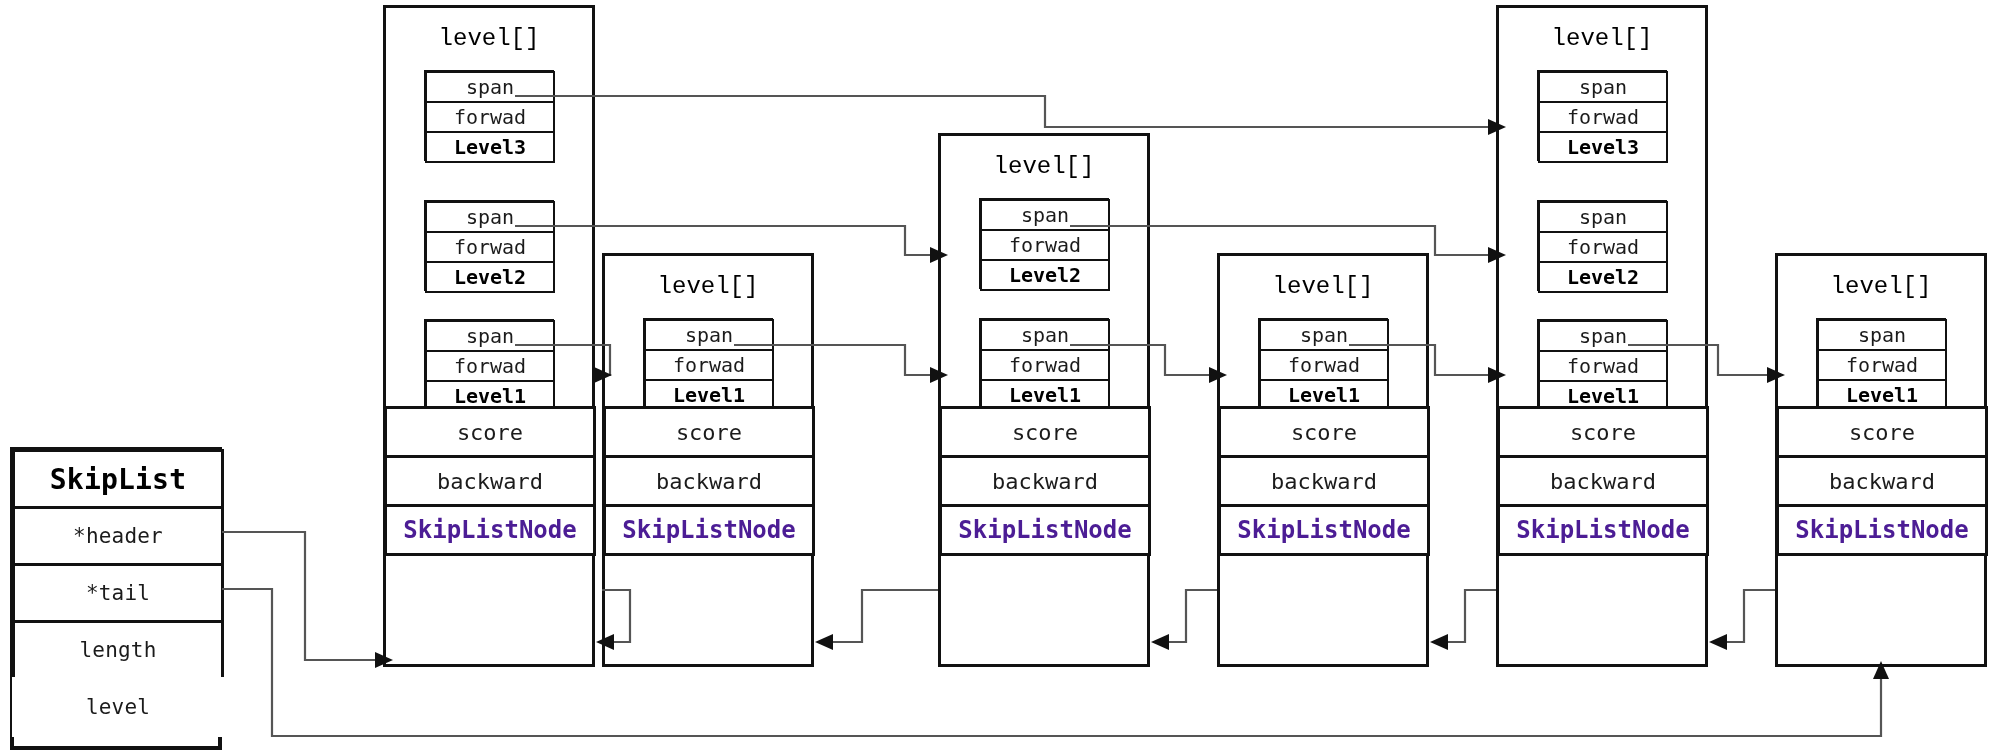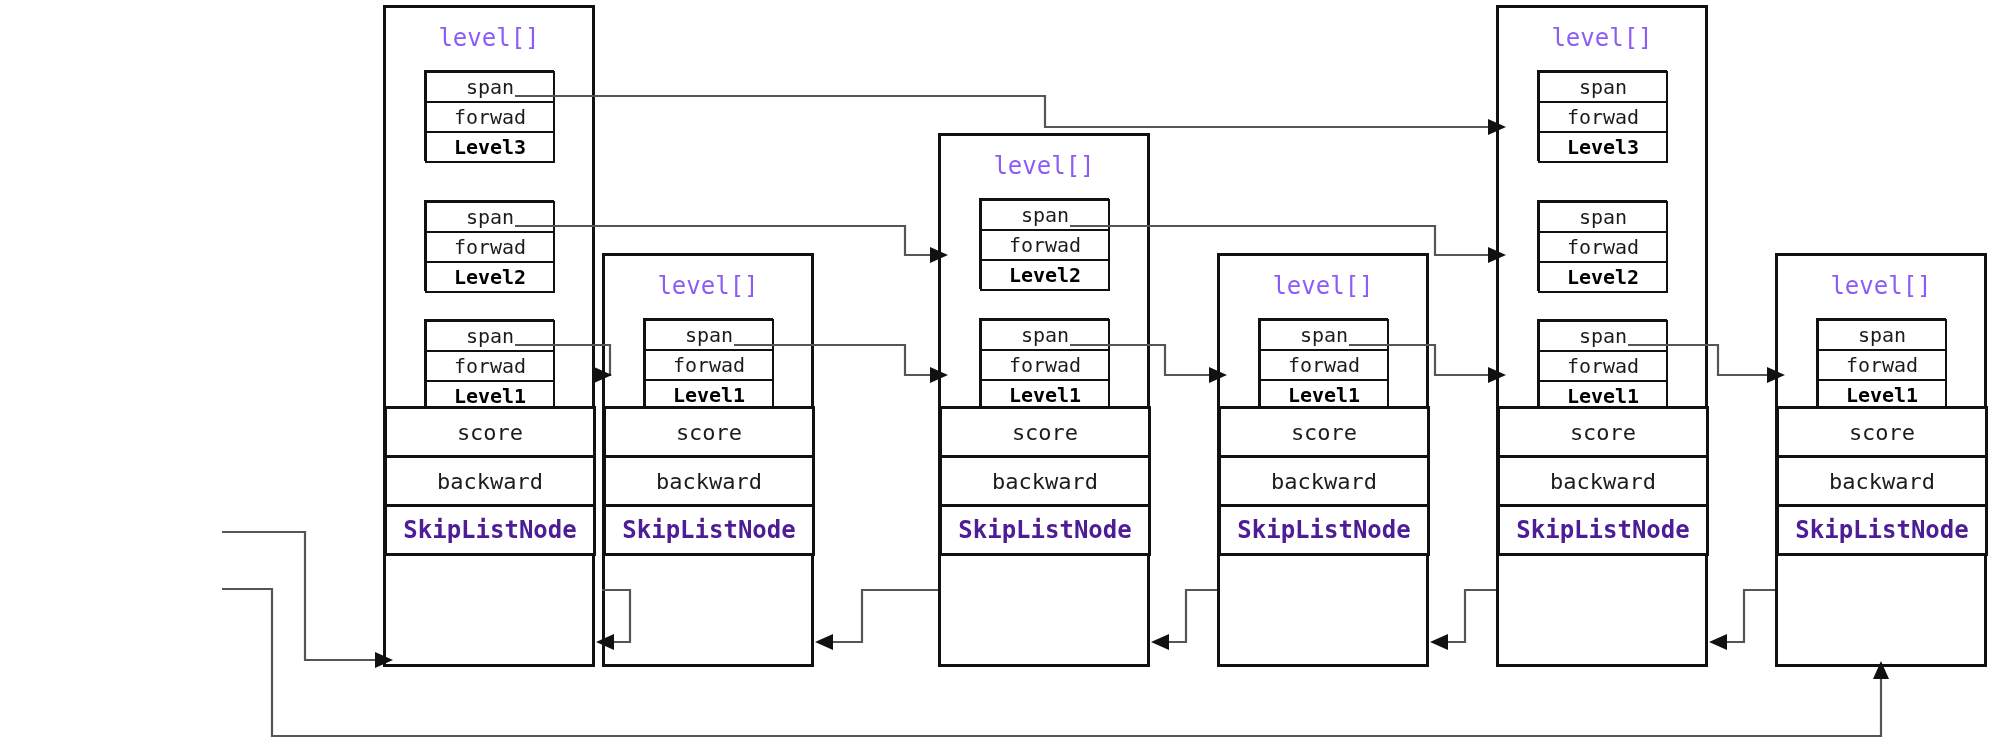--- a/index.html
+++ b/index.html
@@ -6,21 +6,21 @@
   body{width:2002px;height:756px;overflow:hidden;
        font-family:"DejaVu Sans Mono","Liberation Mono",monospace;}
   #stage{position:relative;width:2002px;height:756px;background:#fff;}
 
   
   .box{position:absolute;box-sizing:border-box;background:#fff;border:3px solid #111;}
   .cell{position:absolute;box-sizing:border-box;background:#fff;border:2px solid #111;
         display:flex;align-items:center;justify-content:center;
         font-size:21px;color:#1b1b1b;letter-spacing:.2px;white-space:nowrap;}
   .cap{position:absolute;box-sizing:border-box;display:flex;align-items:center;
-       justify-content:center;font-size:24px;color:#8b5cf6;white-space:nowrap;}
+       justify-content:center;font-size:24px;color:#000000;white-space:nowrap;font-family:Liberation Mono, monospace;}
 
   
   .sl-title{font-size:28px;font-weight:bold;color:#000;}
 
   
   .node{position:absolute;box-sizing:border-box;background:#fff;border:3px solid #111;}
   .levelarr{position:absolute;box-sizing:border-box;border:3px solid #111;background:#fff;}
   .lv-row{position:absolute;box-sizing:border-box;border:2px solid #111;background:#fff;
           display:flex;align-items:center;justify-content:center;
           font-size:20px;color:#1b1b1b;white-space:nowrap;}
@@ -32,20 +32,27 @@
 
   svg.wires{position:absolute;left:0;top:0;width:2002px;height:756px;pointer-events:none;}
   svg.wires path{fill:none;stroke:#555;stroke-width:2.2;}
   svg.wires polygon{fill:#111;}
 </style>
 </head>
 <body>
 
 <div id="stage">
 
+  <div class="box" style="left:10px;top:447px;width:212px;height:303px;border-width:4px;">
+    <div class="cell sl-title" style="left:-2px;top:-2px;width:212px;height:60px;border-width:3px;">SkipList</div>
+    <div class="cell" style="left:-2px;top:55px;width:212px;height:60px;border-width:3px;">*header</div>
+    <div class="cell" style="left:-2px;top:112px;width:212px;height:60px;border-width:3px;">*tail</div>
+    <div class="cell" style="left:-2px;top:169px;width:212px;height:60px;border-width:3px;">length</div>
+    <div class="cell" style="left:-2px;top:226px;width:212px;height:60px;border:none;">level</div>
+  </div>
 
   <div class="node" style="left:383px;top:5px;width:212px;height:662px;">
     <div class="cap" style="left:0;top:10px;width:206px;height:40px;">level[]</div>
 
     <div class="levelarr" style="left:38px;top:62px;width:130px;height:91px;">
       <div class="lv-row" style="left:-2px;top:-2px;width:130px;height:32px;">span</div>
       <div class="lv-row" style="left:-2px;top:28px;width:130px;height:32px;">forwad</div>
       <div class="lv-row bold" style="left:-2px;top:58px;width:130px;height:32px;">Level3</div>
     </div>
 

